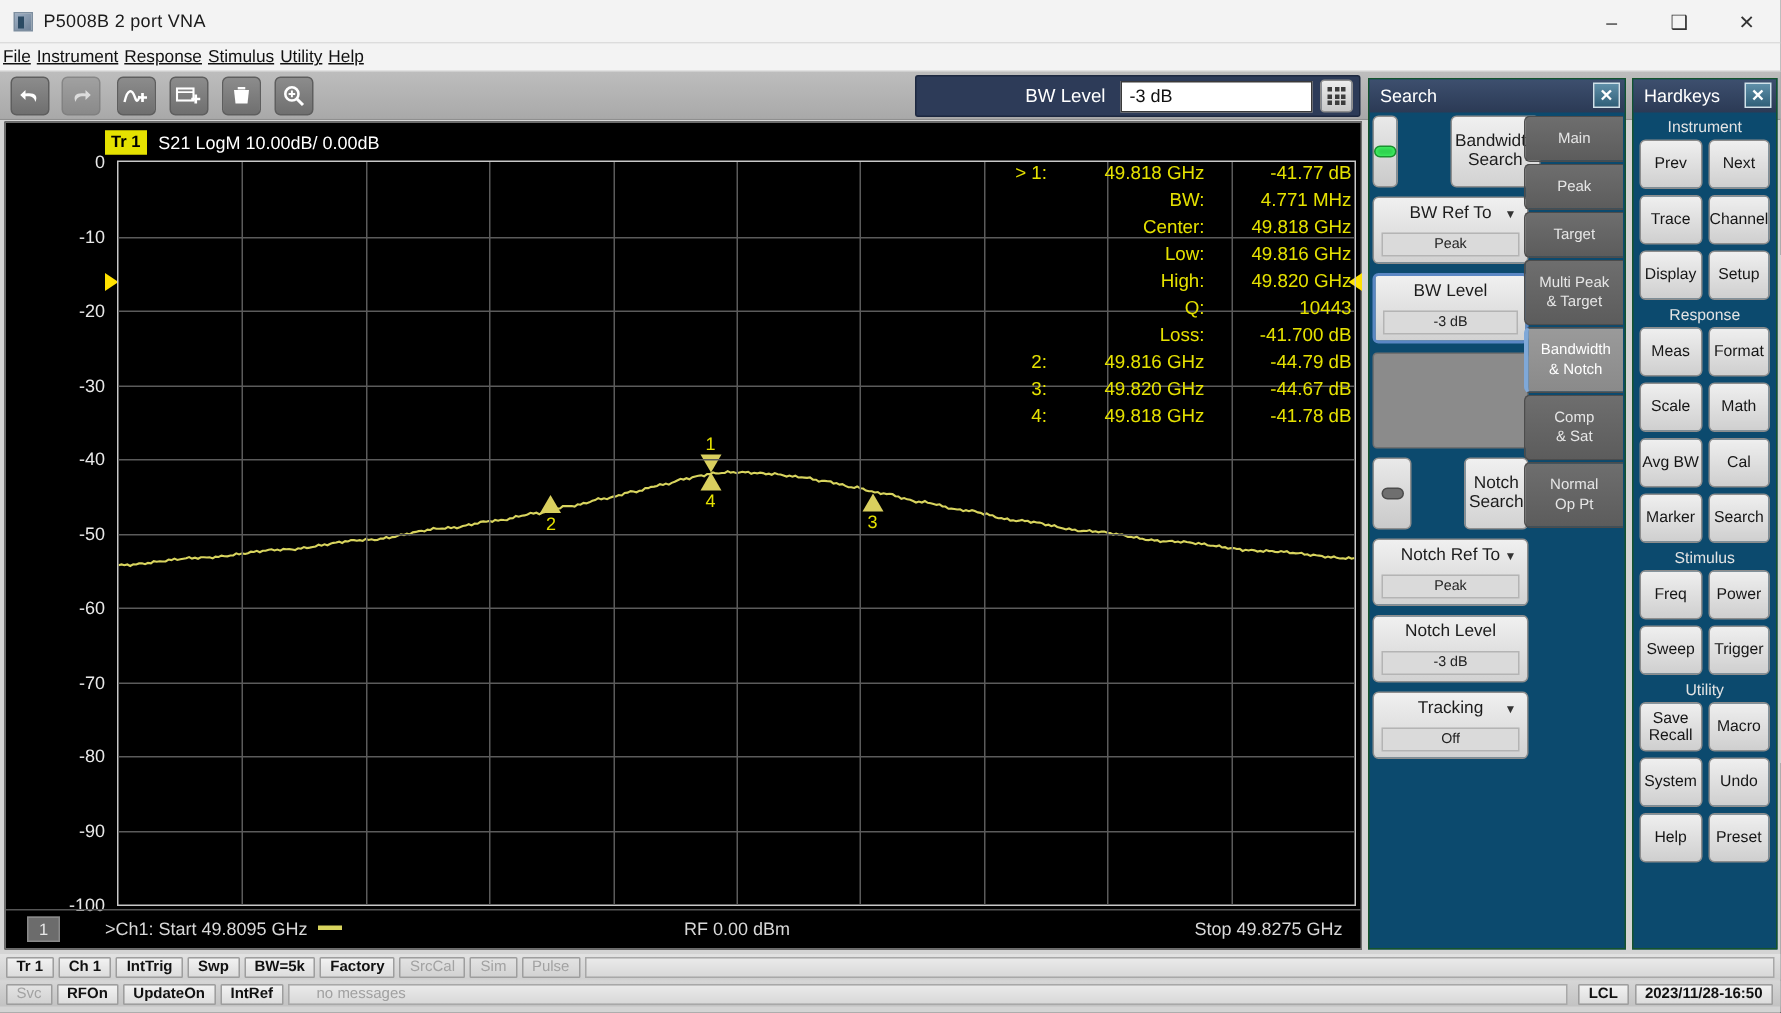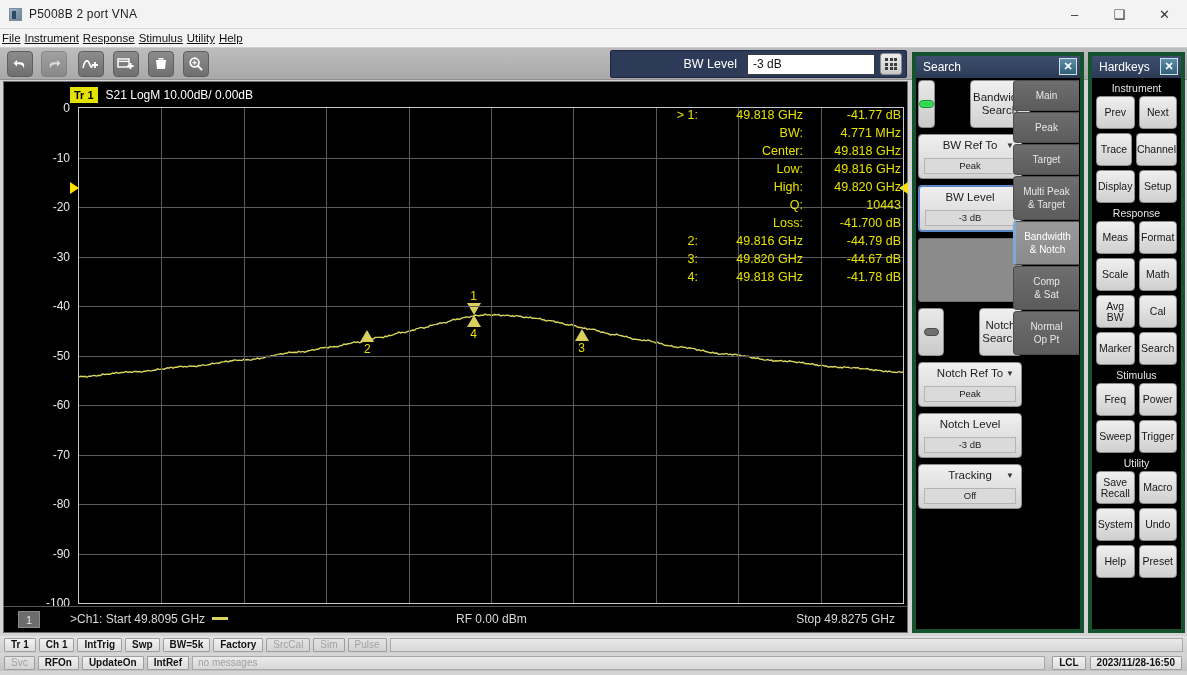--- a/index.html
+++ b/index.html
@@ -135,21 +135,21 @@
     line-height:17px; border:1px solid #8a8a8a;
   }
   .ch-start{ position:absolute; left:66px; top:5px; }
   .ch-dash{ display:inline-block;width:16px;height:3px;background:#d8d45e;
             vertical-align:middle; margin-left:7px; margin-bottom:2px;}
   .ch-rf{ position:absolute; left:452px; top:5px; }
   .ch-stop{ position:absolute; right:12px; top:5px; }
 
   
   .panel{
-    position:absolute; background:#000000; border:4px solid #14532d;
+    position:absolute; background:#0c4a6e; border:1px solid #14532d;
   }
   .panel-hdr{
     height:22px; background:linear-gradient(#3d4f6e,#2b3a55);
     display:flex;align-items:center; padding-left:7px; position:relative;
   }
   .panel-hdr .t{ color:#fff; font-size:12px; }
   .panel-x{
     position:absolute; right:3px; top:2px; width:18px;height:17px;
     background:linear-gradient(#5f8fa8,#2f5f78); border:1px solid #cfe2ea;
     color:#fff;font-size:11px;font-weight:bold;
@@ -217,21 +217,21 @@
     display:flex;align-items:center; border-radius:1px;
   }
   .stbox.dim{ color:#a2a2a2; background:linear-gradient(#e3e3e3,#d2d2d2); font-weight:normal;}
   .stfill{
     flex:1; height:14px; background:linear-gradient(#eaeaea,#d8d8d8);
     border:1px solid #a8a8a8; margin-right:4px;
   }
   .stmsg{
     flex:1; height:14px; background:linear-gradient(#eaeaea,#d8d8d8);
     border:1px solid #a8a8a8; margin-right:4px; font-size:10px;
-    color:#a0a0a0; display:flex; align-items:center; padding-left:5px;
+    color:#a0a0a0; display:flex; align-items:center; padding-left:18px;
   }
   .st-right{ display:flex; gap:4px; margin-right:5px; }
 </style>
 </head>
 <body>
 
 <div id="app">
 
   <div class="titlebar">
     <div class="title-icon"></div>

